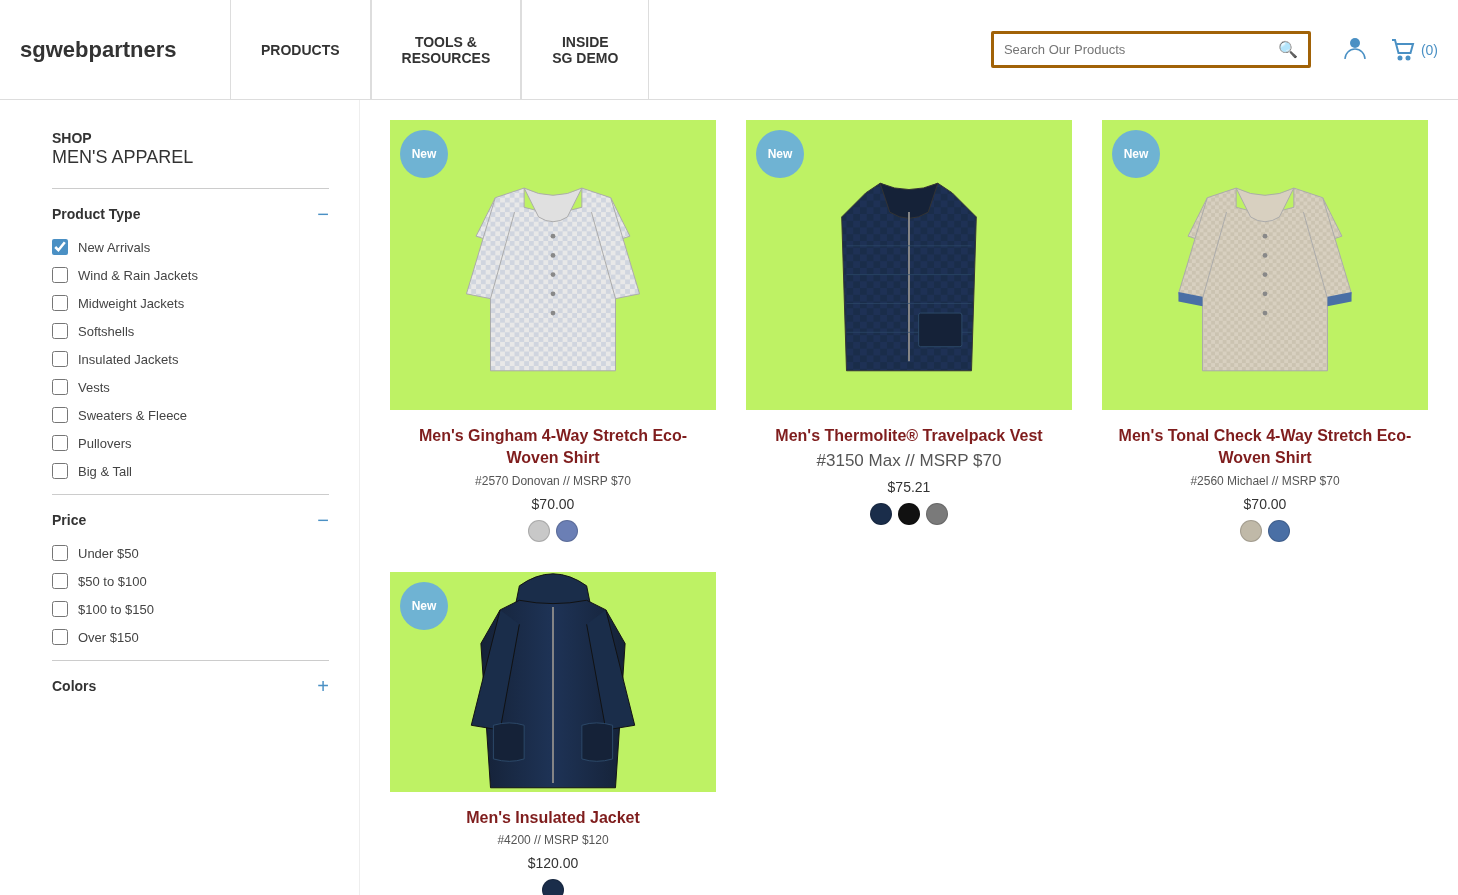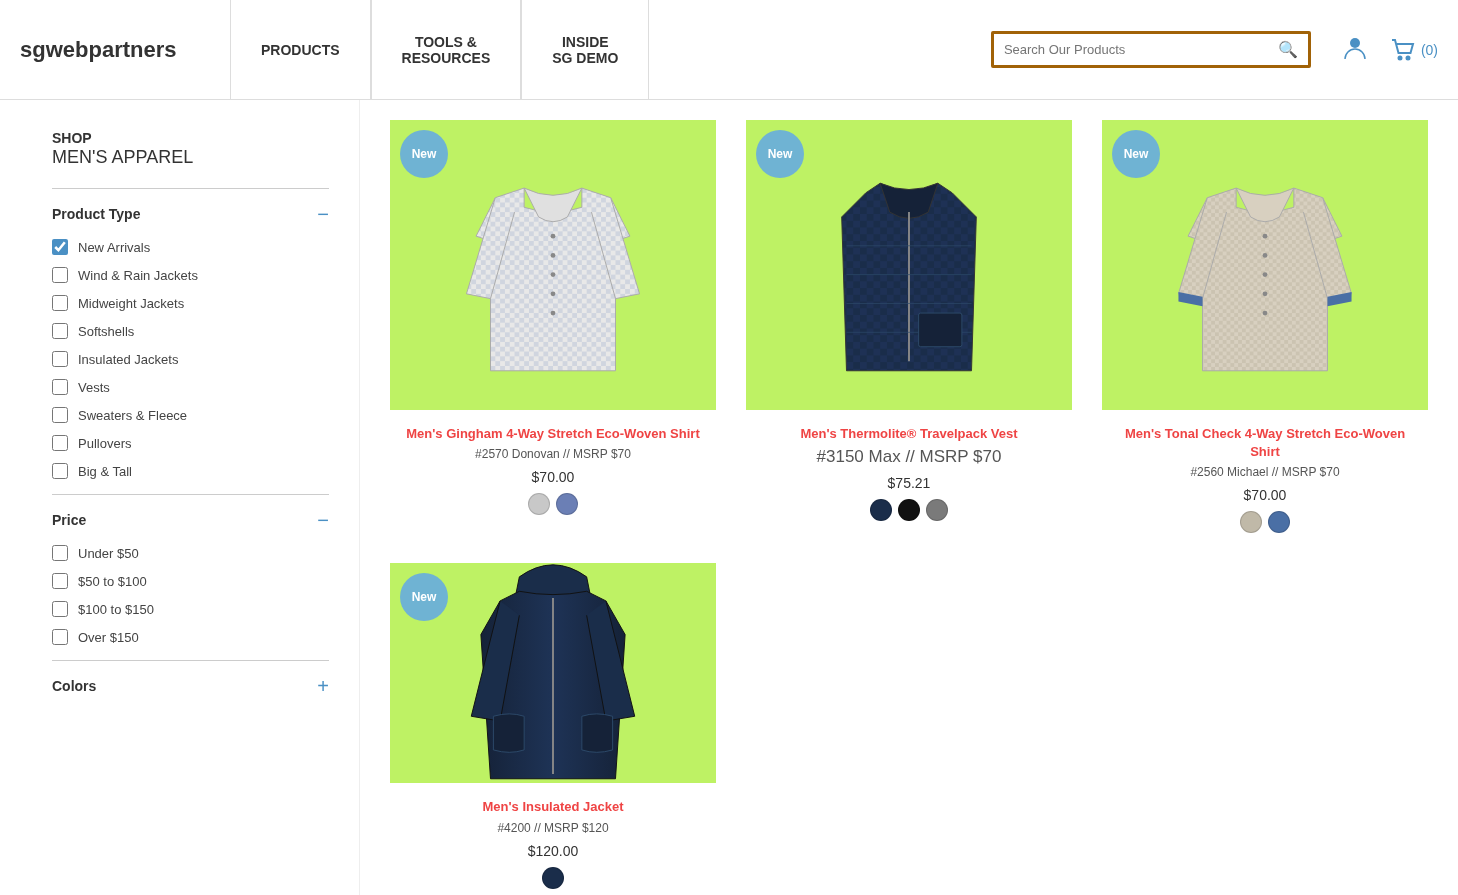--- a/index.html
+++ b/index.html
@@ -188,23 +188,23 @@
       font-weight: 700;
       z-index: 2;
     }
     
     .product-info {
       text-align: center;
       margin-top: 15px;
       padding: 0 10px;
     }
     .product-name {
-      font-size: 13px;
+      font-size: 16px;
       font-weight: 700;
-      color: #ef4444;
+      color: #7f1d1d;
       line-height: 1.4;
       margin-bottom: 4px;
     }
     .product-price {
       font-size: 14px;
       color: #333;
       margin-top: 8px;
       margin-bottom: 8px;
     }
     .color-swatches {

